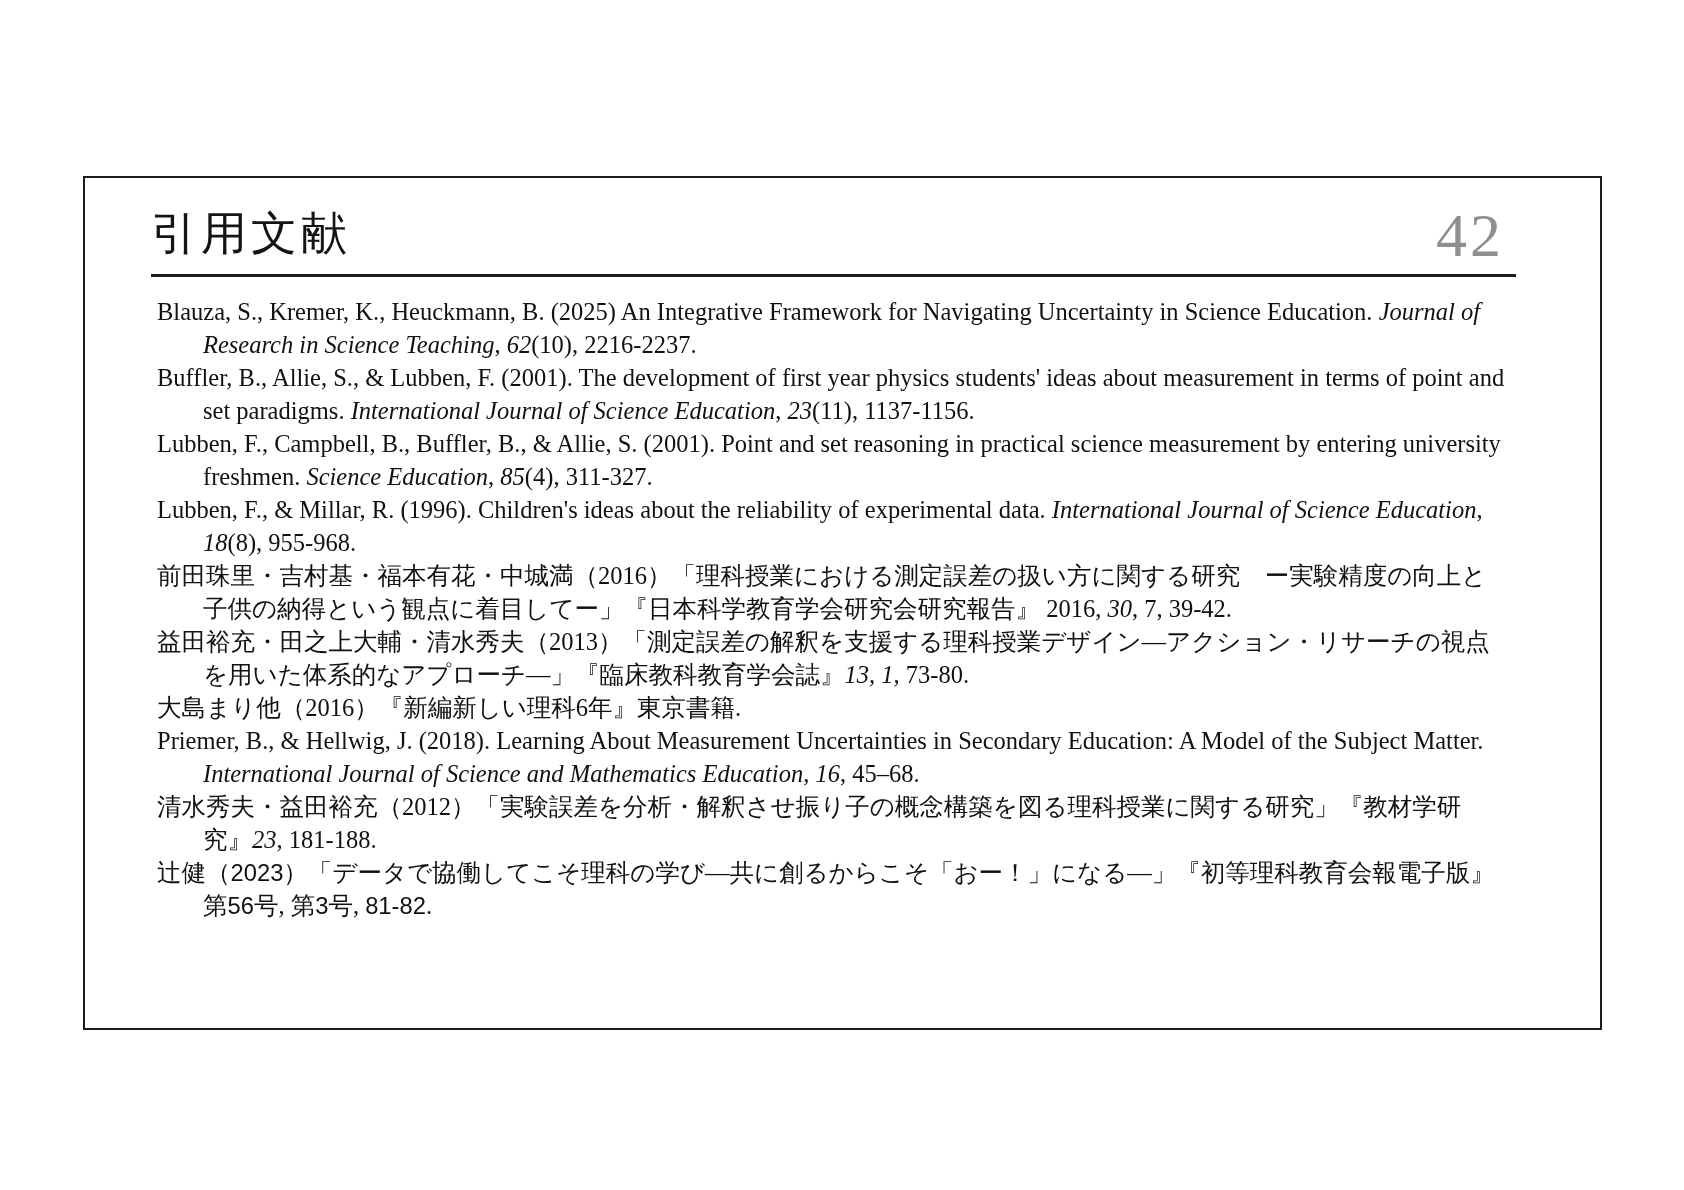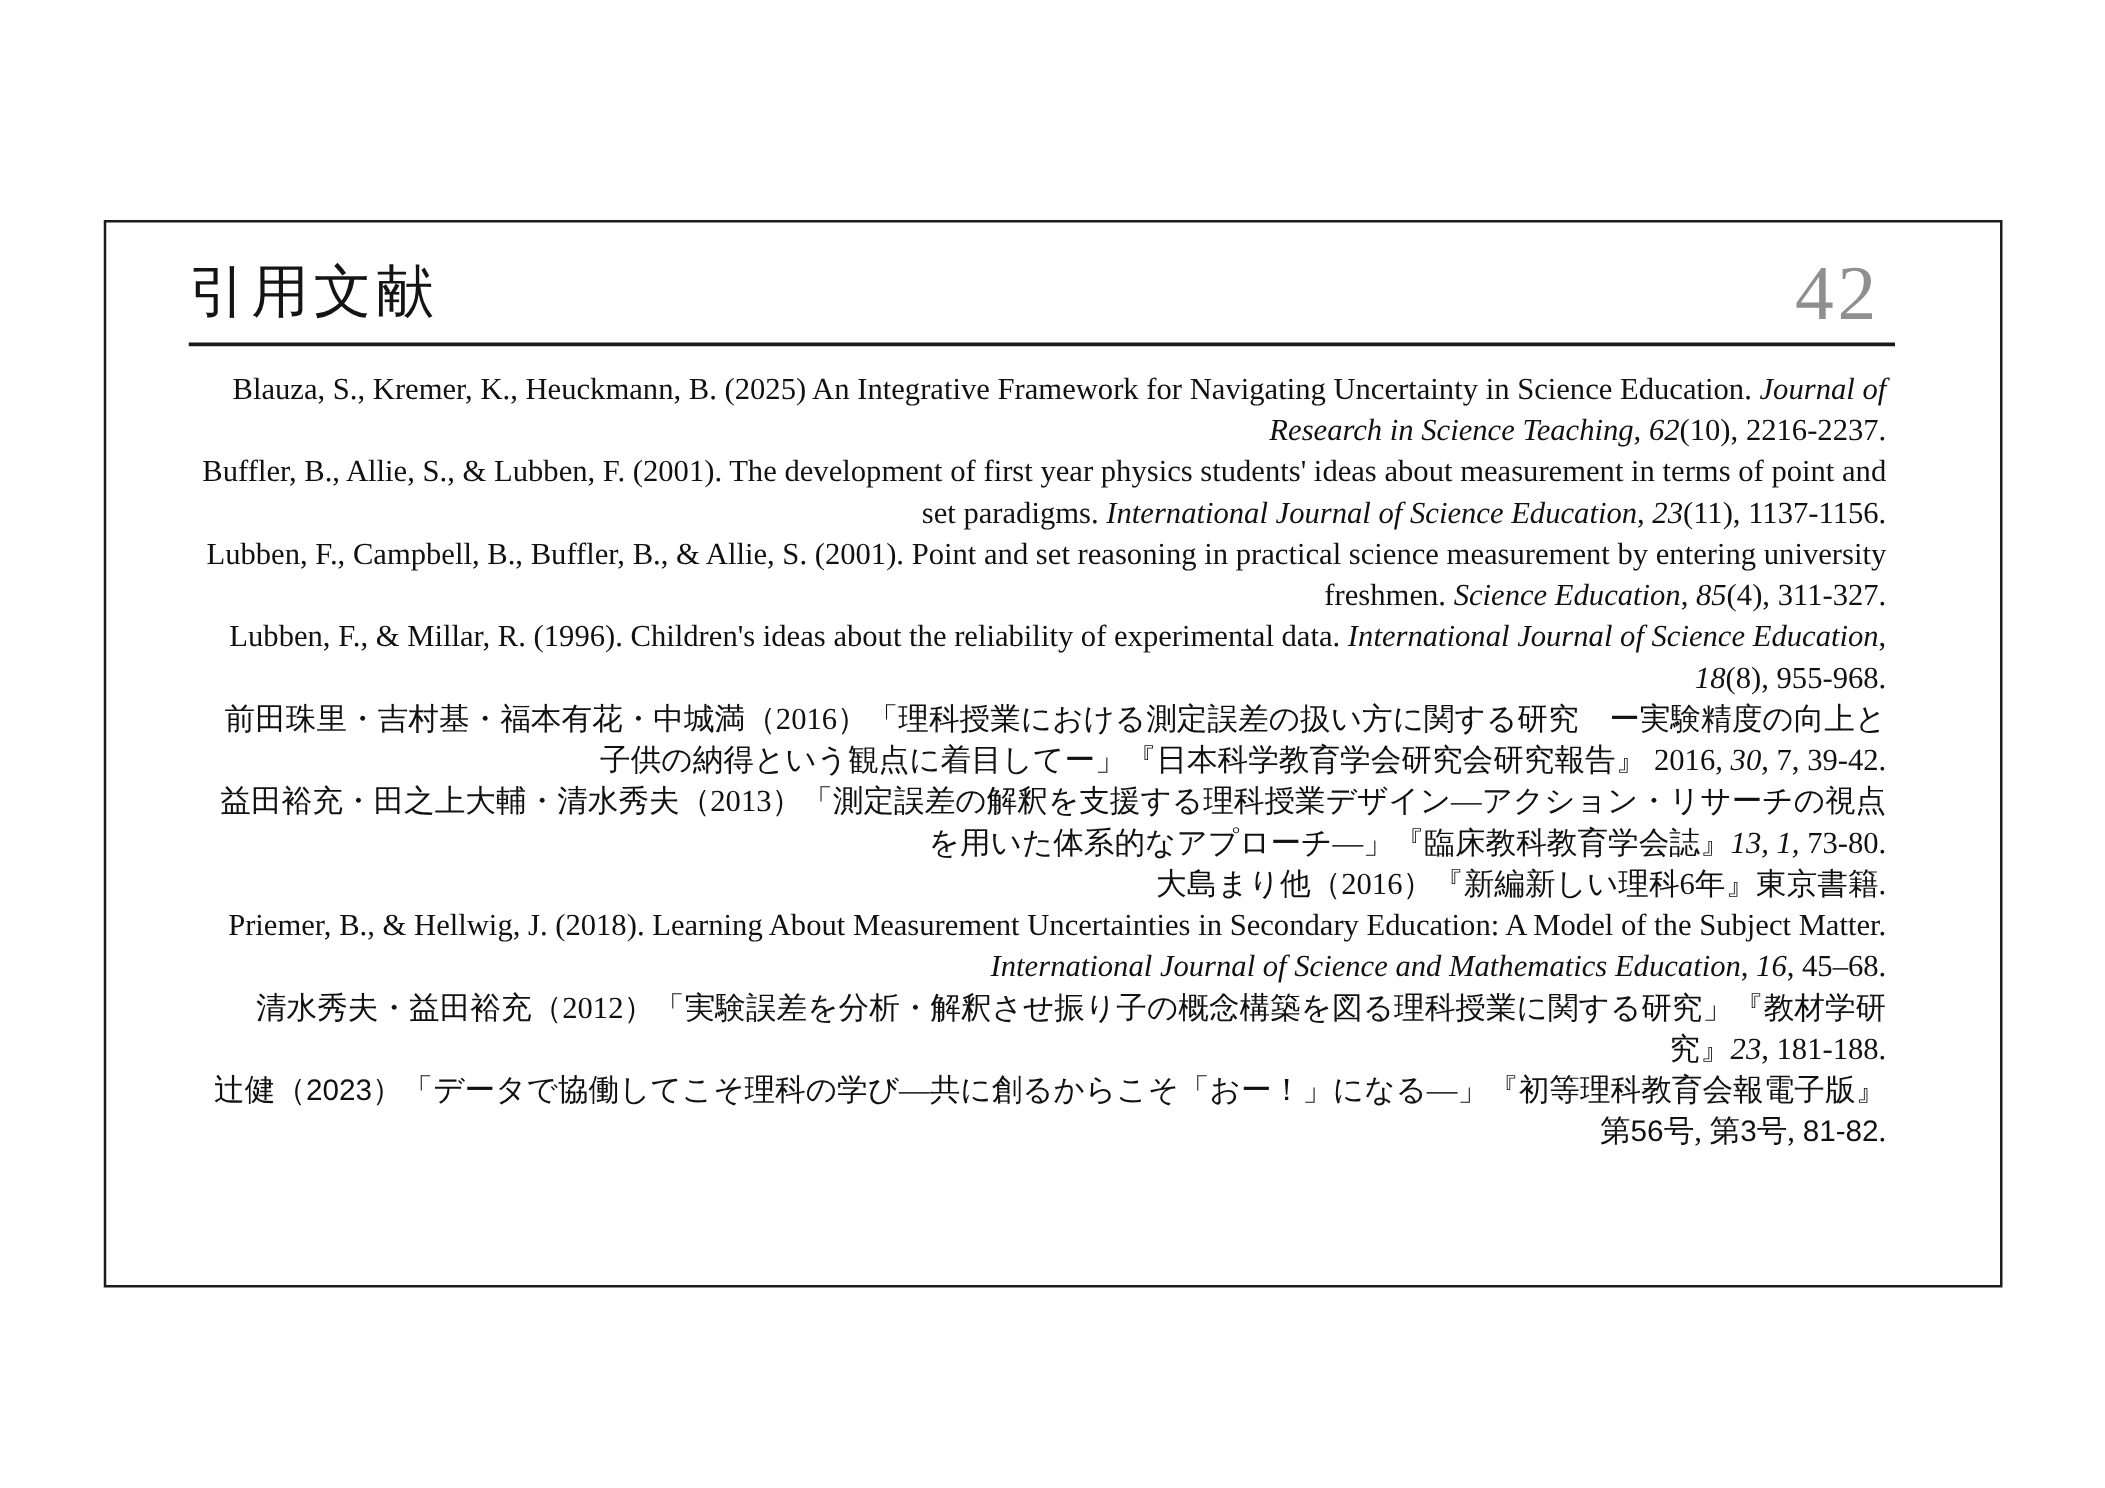--- a/index.html
+++ b/index.html
@@ -63,21 +63,20 @@
     margin: 18px 0 0 72px;
     width: 1352px;
     font-size: 24.5px;
     line-height: 33px;
     color: #111111;
   }
   .ref {
     margin: 0;
     padding-left: 46px;
     text-indent: -46px;
-    text-align: right;
   }
   .it { font-style: italic; }
   .sans {
     font-family: Liberation Sans, sans-serif;
     font-size: 0.97em;
   }
 </style>
 </head>
 <body>
 

